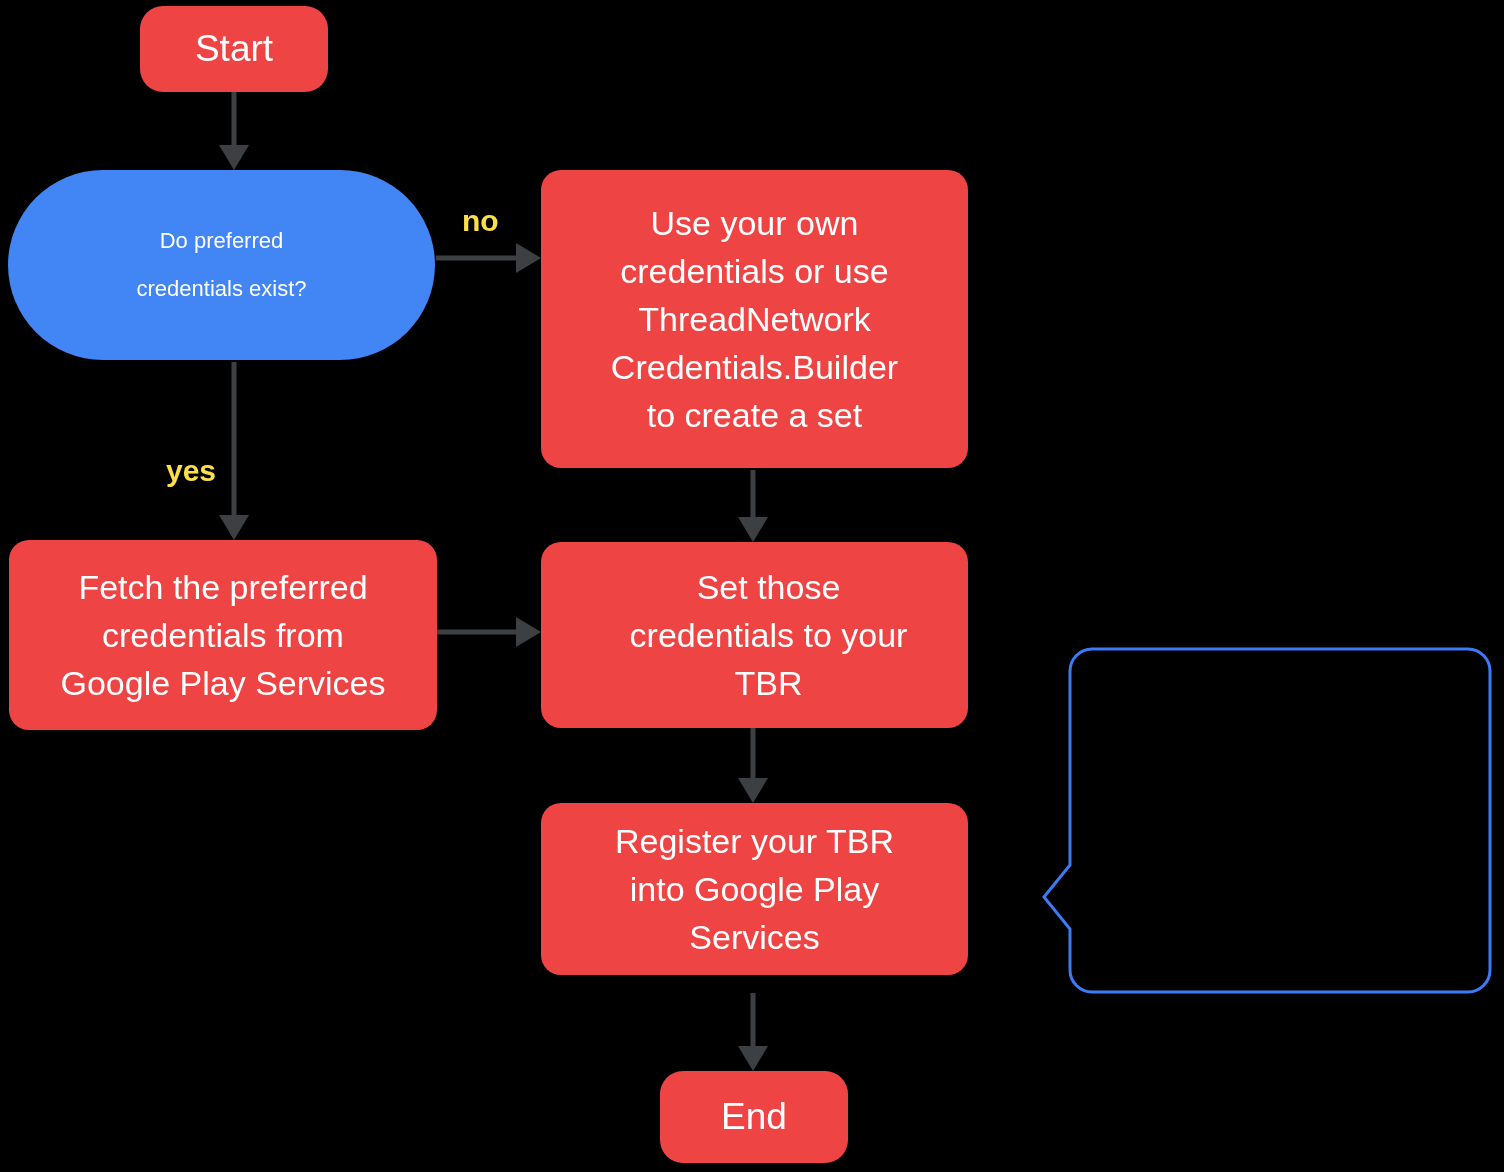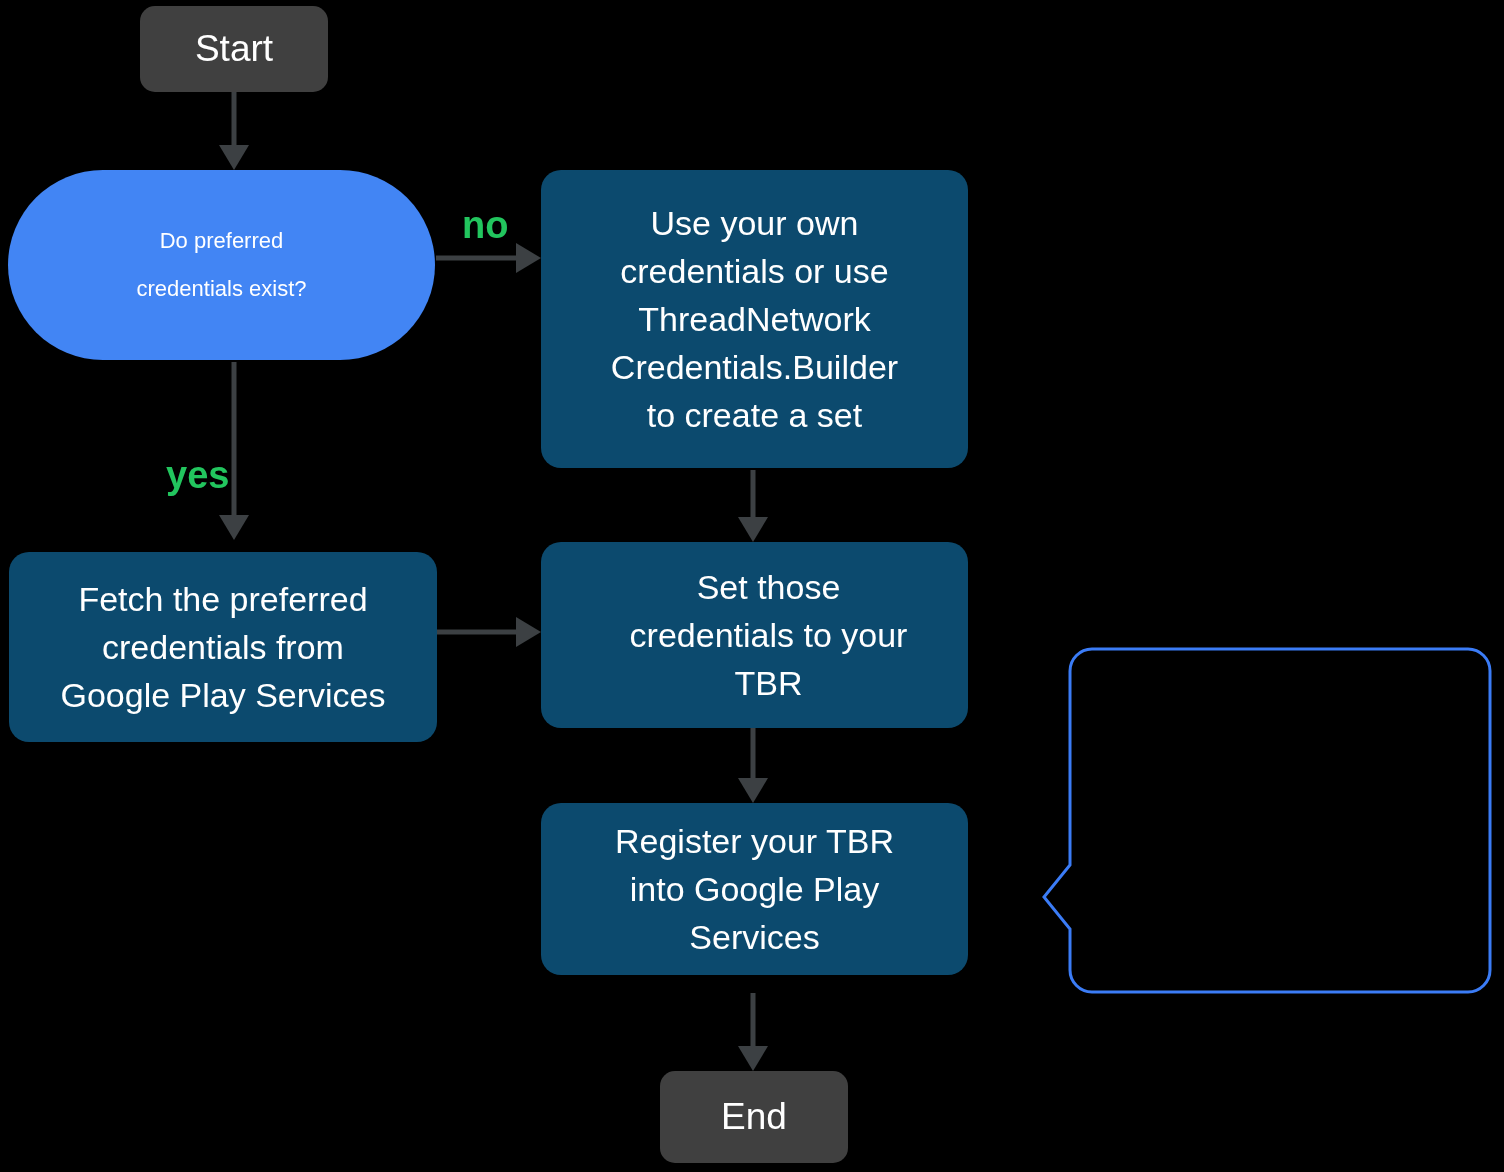--- a/index.html
+++ b/index.html
@@ -15,43 +15,43 @@
     position: absolute;
     display: flex;
     align-items: center;
     justify-content: center;
     text-align: center;
     color: #ffffff;
     white-space: pre-line;
     box-sizing: border-box;
   }
   .process {
-    background: #0c4a6e;
+    background: #ef4444;
     border-radius: 20px;
     font-size: 34px;
     line-height: 48px;
     font-weight: 500;
   }
   .decision {
     background: #4285f4;
     border-radius: 95px;
     font-size: 22px;
     line-height: 48px;
     font-weight: 500;
   }
   .terminal {
-    background: #404040;
-    border-radius: 15px;
+    background: #ef4444;
+    border-radius: 23px;
     font-size: 37px;
     font-weight: 500;
   }
   .edge-label {
     position: absolute;
-    color: #22c55e;
-    font-size: 38px;
+    color: #fde047;
+    font-size: 30px;
     font-weight: 600;
     line-height: 1;
   }
   .callout-text {
     position: absolute;
     display: flex;
     align-items: center;
     justify-content: center;
     text-align: center;
     white-space: pre-line;
@@ -106,21 +106,21 @@
 
   <div class="node decision" style="left:8px; top:170px; width:427px; height:190px;">Do preferred
 credentials exist?</div>
 
   <div class="node process" style="left:541px; top:170px; width:427px; height:298px;">Use your own
 credentials or use
 ThreadNetwork
 Credentials.Builder
 to create a set</div>
 
-  <div class="node process" style="left:9px; top:552px; width:428px; height:190px;">Fetch the preferred
+  <div class="node process" style="left:9px; top:540px; width:428px; height:190px;">Fetch the preferred
 credentials from
 Google Play Services</div>
 
   <div class="node process" style="left:541px; top:542px; width:427px; height:186px;padding-left:28px;">Set those
 credentials to your
 TBR</div>
 
   <div class="node process" style="left:541px; top:803px; width:427px; height:172px;">Register your TBR
 into Google Play
 Services</div>

